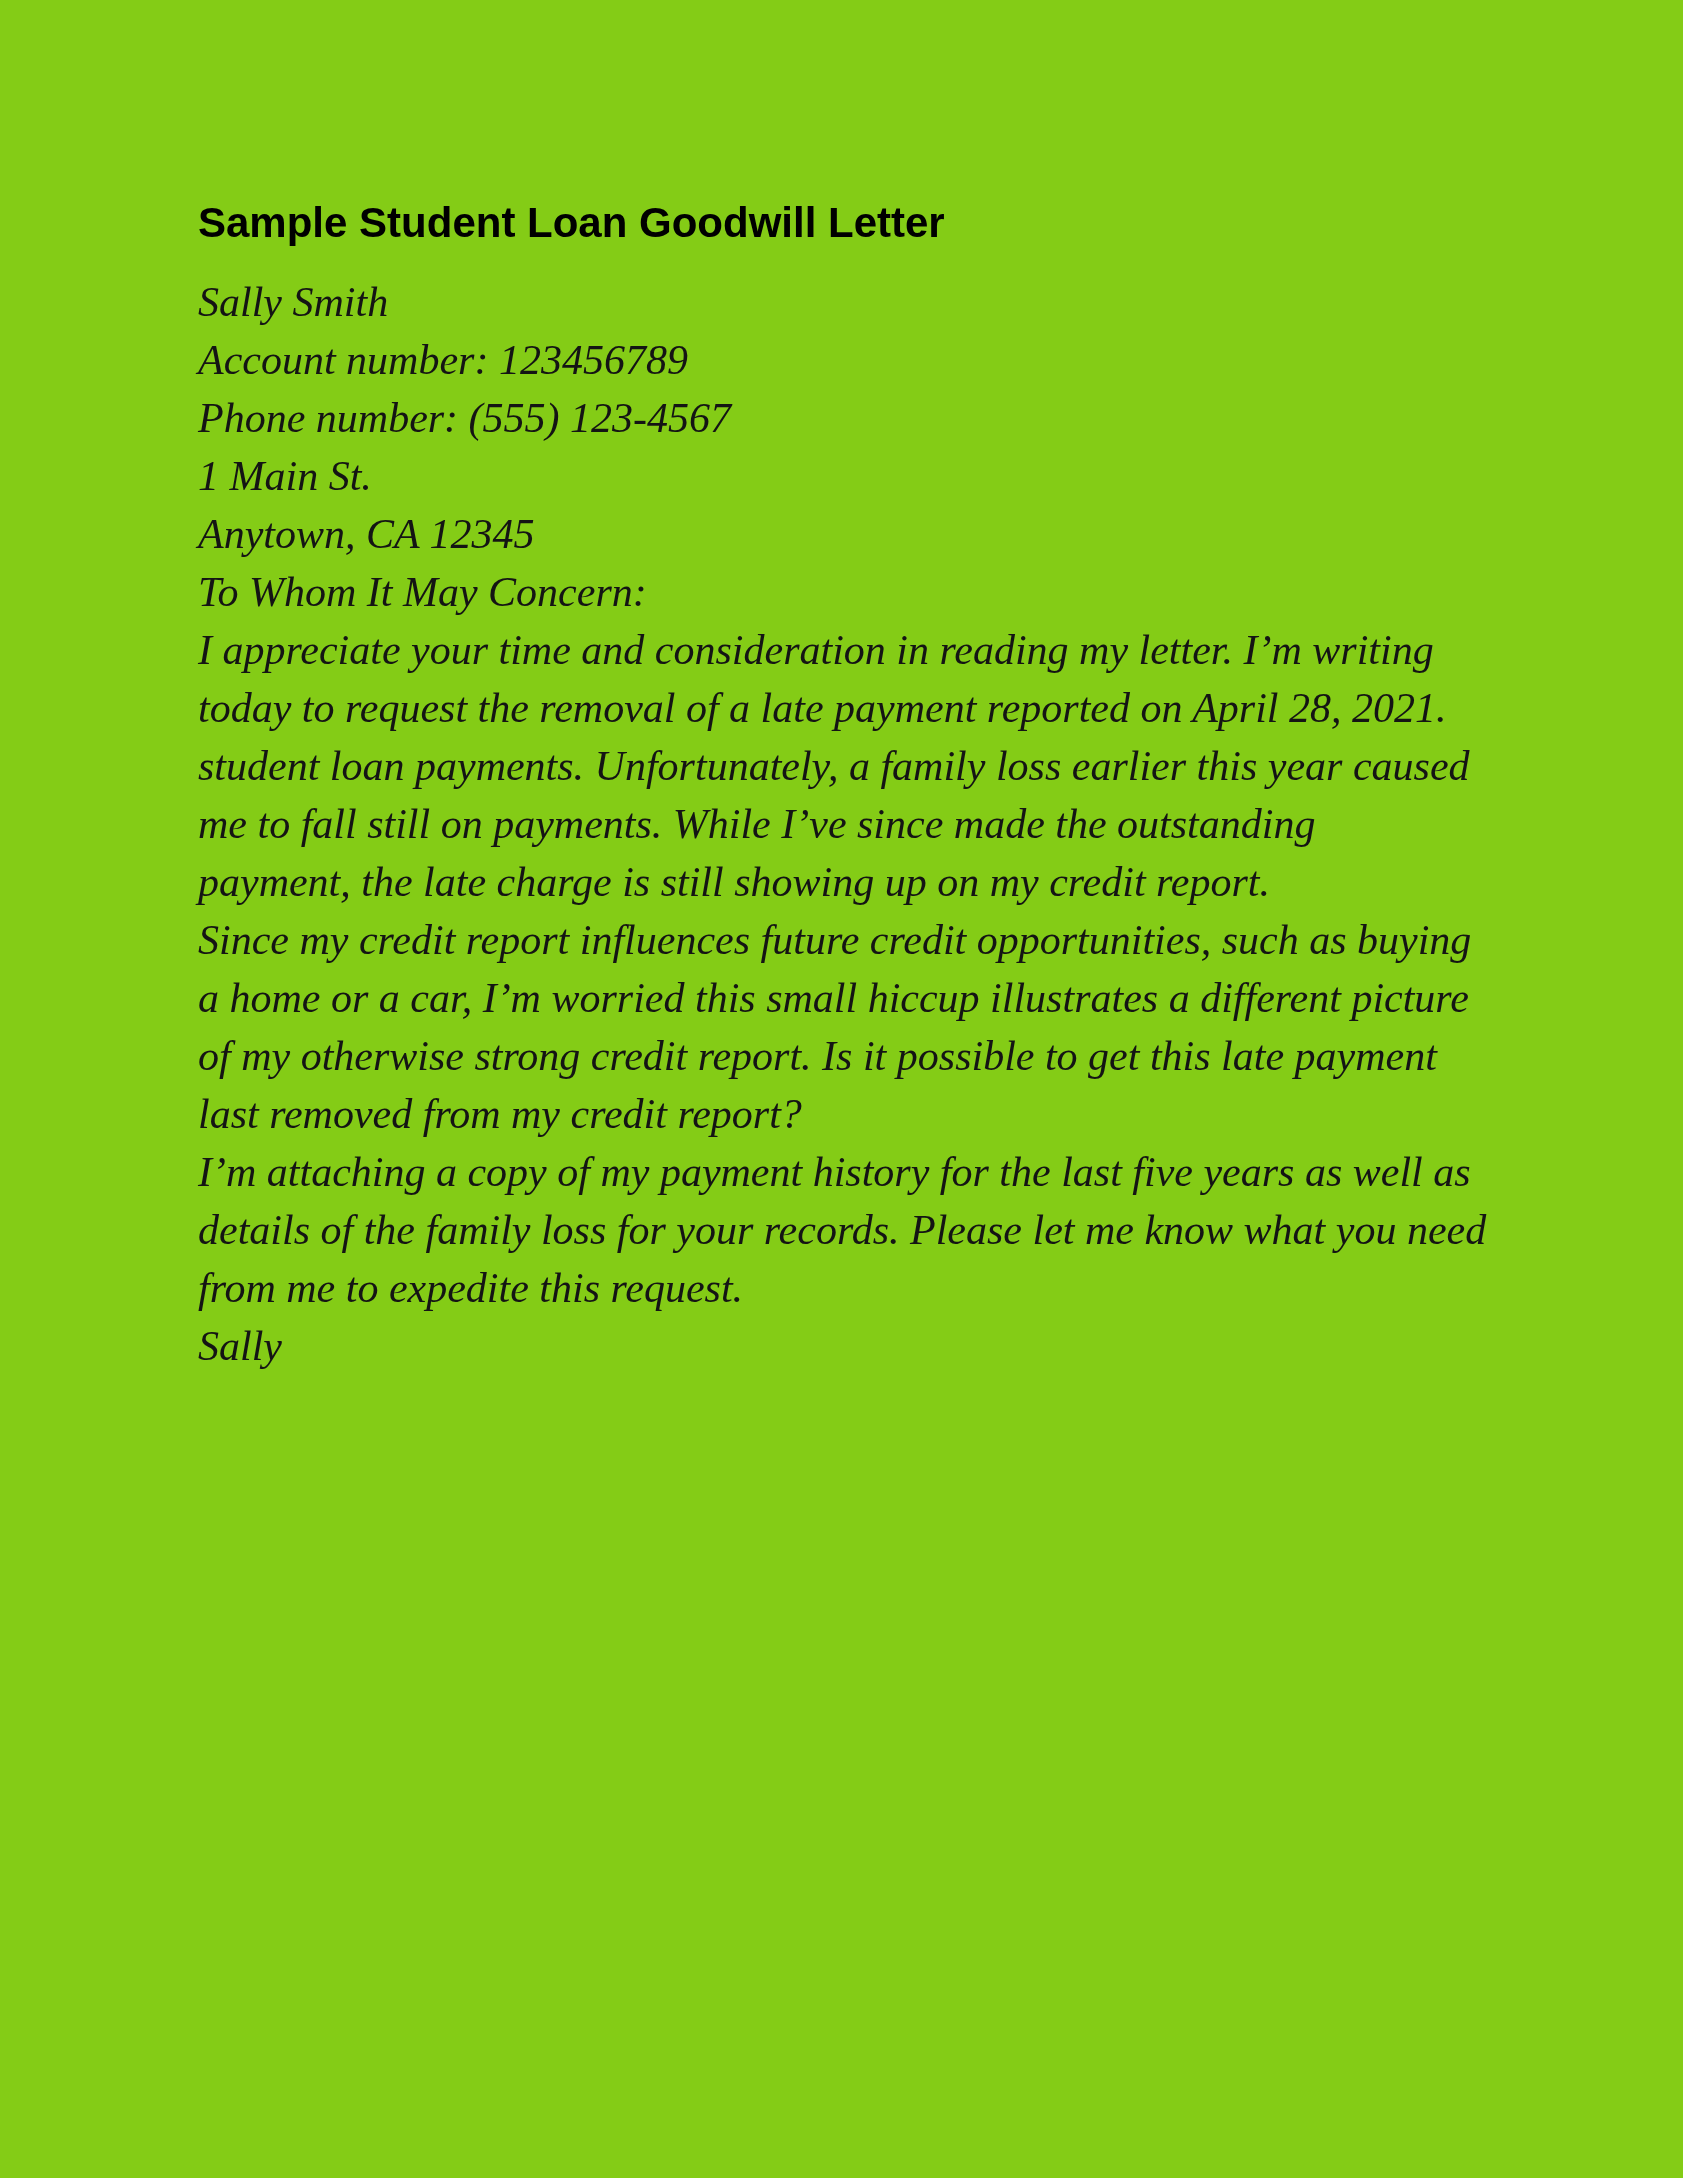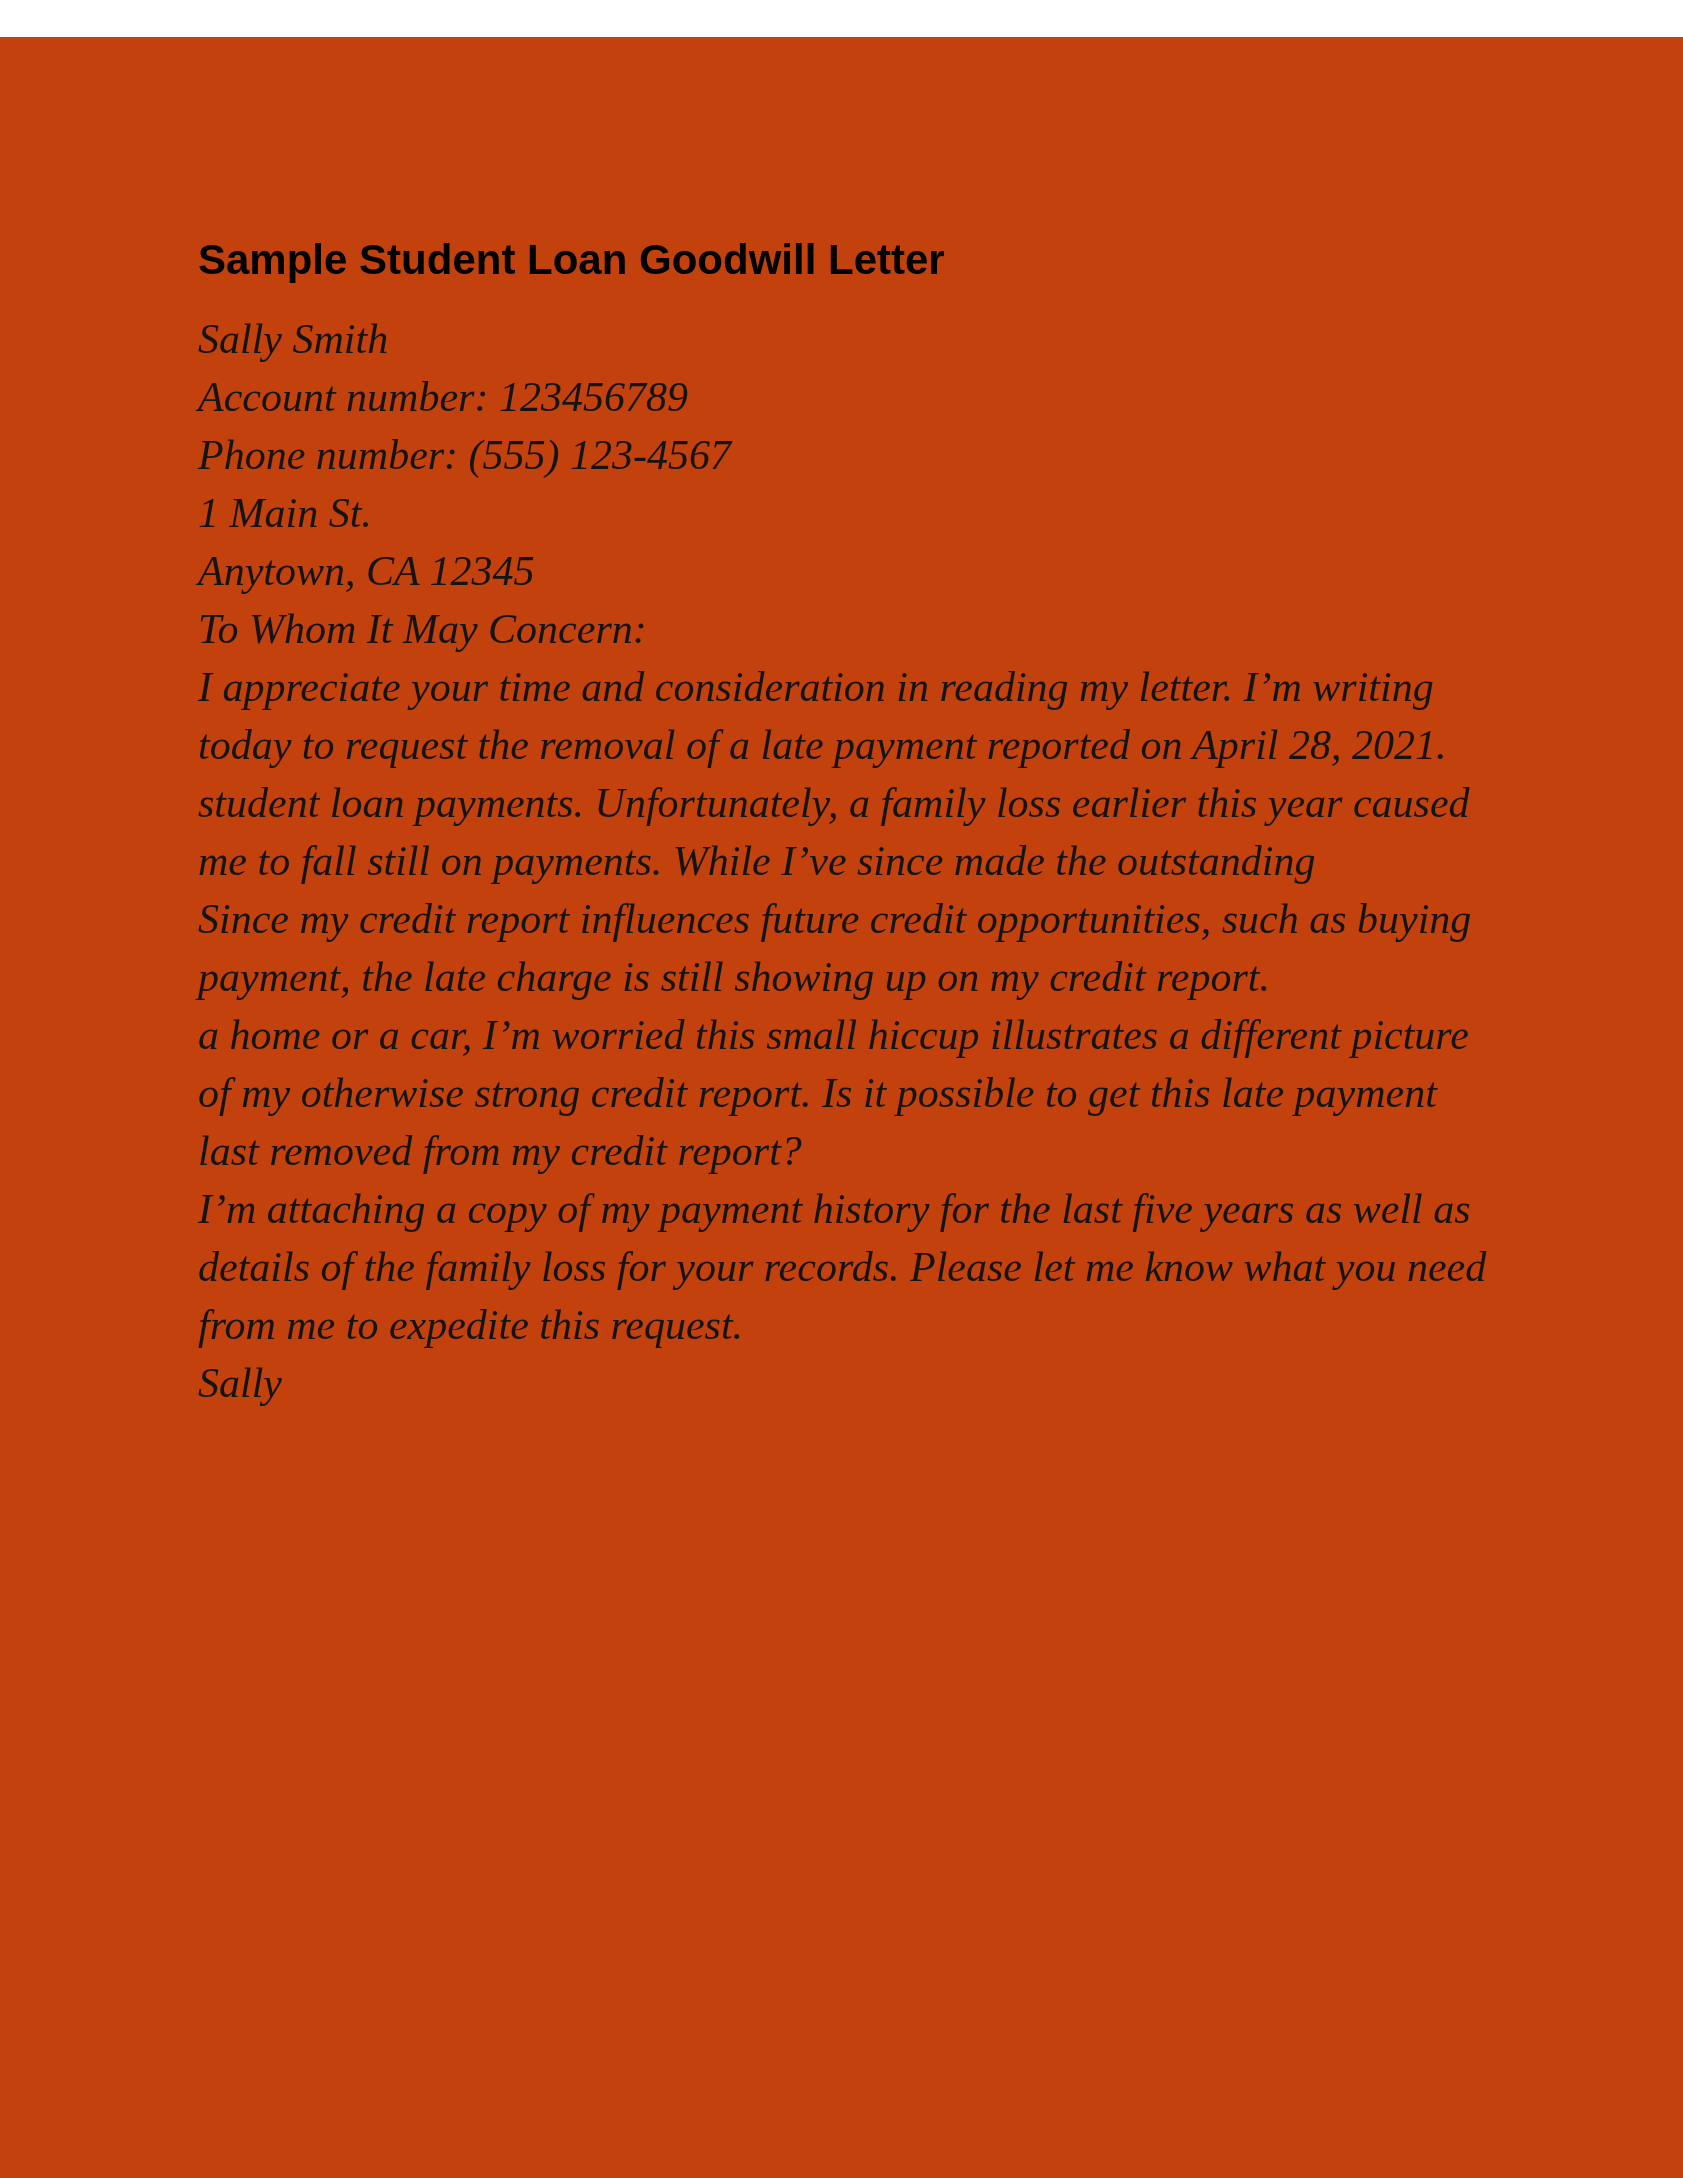--- a/index.html
+++ b/index.html
@@ -9,22 +9,21 @@
   body {
     width: 1683px;
     height: 2178px;
     background: #ffffff;
     position: relative;
     overflow: hidden;
   }
   .doc-page {
     position: absolute;
     inset: 0;
-    background: #c2410c;
-    margin-top: 37px;
+    background: #84cc16;
   }
   .doc-title {
     position: absolute;
     left: 198px;
     top: 199px;
     font-family: "Liberation Sans", sans-serif;
     font-weight: 700;
     font-size: 42px;
     line-height: 48px;
     color: #000000;
@@ -56,22 +55,22 @@
     <div class="line">Sally Smith</div>
     <div class="line">Account number: 123456789</div>
     <div class="line">Phone number: (555) 123-4567</div>
     <div class="line">1 Main St.</div>
     <div class="line">Anytown, CA 12345</div>
     <div class="line">To Whom It May Concern:</div>
     <div class="line">I appreciate your time and consideration in reading my letter. I’m writing</div>
     <div class="line">today to request the removal of a late payment reported on April 28, 2021.</div>
     <div class="line">student loan payments. Unfortunately, a family loss earlier this year caused</div>
     <div class="line">me to fall still on payments. While I’ve since made the outstanding</div>
+    <div class="line">payment, the late charge is still showing up on my credit report.</div>
     <div class="line">Since my credit report influences future credit opportunities, such as buying</div>
-    <div class="line">payment, the late charge is still showing up on my credit report.</div>
     <div class="line">a home or a car, I’m worried this small hiccup illustrates a different picture</div>
     <div class="line">of my otherwise strong credit report. Is it possible to get this late payment</div>
     <div class="line">last removed from my credit report?</div>
     <div class="line">I’m attaching a copy of my payment history for the last five years as well as</div>
     <div class="line">details of the family loss for your records. Please let me know what you need</div>
     <div class="line">from me to expedite this request.</div>
     <div class="line">Sally</div>
   </div>
 
 </div>

